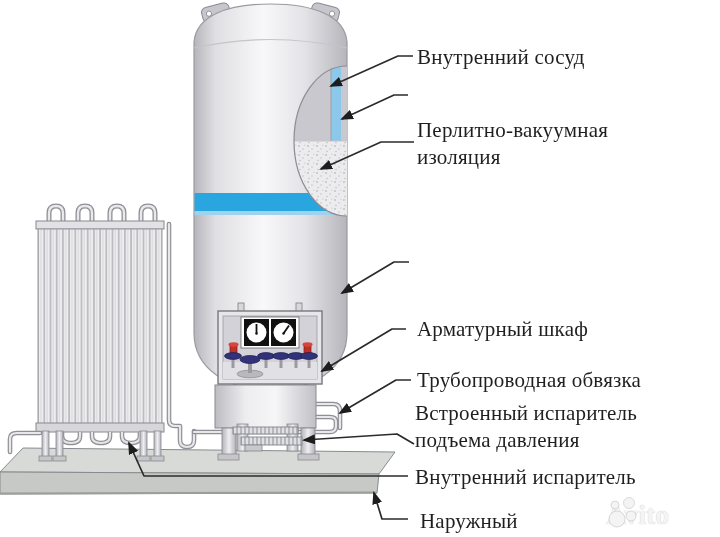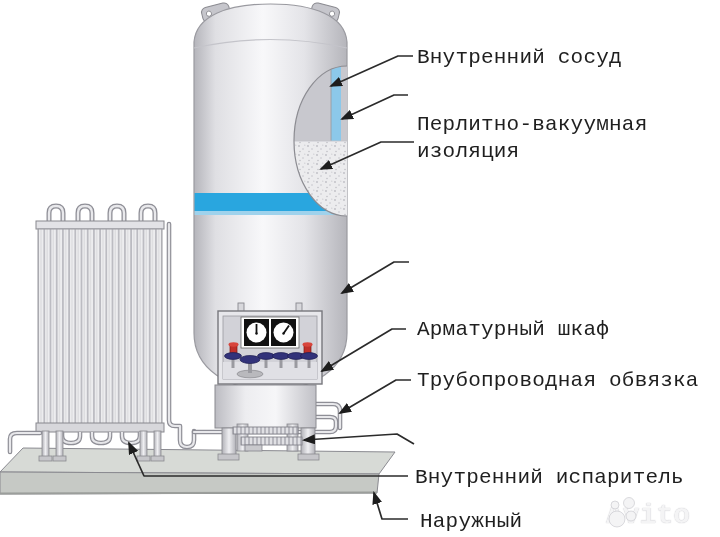--- a/index.html
+++ b/index.html
@@ -1,18 +1,18 @@
 <!DOCTYPE html>
 <html style="--band-blue: #29A6DF; --band-blue-light: #9FD2EC; --strip-blue: #8CC8EA; --navy: #32327A; --red-valve: #C0302A; --label-ink: #1F1F1F; --line: #2B2B2B; --slab-top: #D7DAD6; --slab-front: #C6C9C5;"><head>
 <meta charset="utf-8">
 <style>
   html,body{margin:0;padding:0;background:#ffffff;}
   .stage{
     position:relative;width:720px;height:537px;background:#ffffff;overflow:hidden;
-    font-family:Liberation Mono, monospace;
+    font-family:Liberation Serif, serif;
   }
   .stage svg{position:absolute;left:0;top:0;}
   .callout{
     position:absolute;color:var(--label-ink,#1f1f1f);
     font-size:21px;line-height:27px;letter-spacing:.2px;white-space:nowrap;
   }
   .callout.wrap{white-space:normal;}
   .watermark{
     position:absolute;left:604px;top:495px;width:116px;height:40px;
     display:flex;align-items:center;opacity:.9;pointer-events:none;
@@ -227,23 +227,24 @@
     <polyline points="409,262 394,262 342,293" marker-end="url(#arrow)"></polyline>
     <polyline points="406,329 392,329 322,371" marker-end="url(#arrow)"></polyline>
     <polyline points="411,380 396,380 340,413" marker-end="url(#arrow)"></polyline>
     <polyline points="414,444 397,434 304,440" marker-end="url(#arrow)"></polyline>
     <polyline points="408,476 144,476 129,443" marker-end="url(#arrow)"></polyline>
     <polyline points="408,519 382,519 374,493" marker-end="url(#arrow)"></polyline>
   </g>
 </svg>
 
 <div class="callout" style="left:417px;top:44px">Внутренний сосуд</div>
-<div class="callout wrap" style="left:417px;top:111px;width:255px">Перлитно-вакуумная изоляция</div>
+<div class="callout wrap" style="left:417px;top:117px;width:255px">Перлитно-вакуумная изоляция</div>
 <div class="callout" style="left:417px;top:316px">Арматурный шкаф</div>
 <div class="callout" style="left:417px;top:367px">Трубопроводная обвязка</div>
+<div class="callout wrap" style="left:415px;top:400px;width:300px">Встроенный испаритель подъема давления</div>
 <div class="callout" style="left:415px;top:464px">Внутренний испаритель</div>
 <div class="callout" style="left:420px;top:508px">Наружный</div>
 
 <div class="watermark">
   <svg width="38" height="38" viewBox="0 0 38 38">
     <g fill="#f3f3f5" stroke="#a8a8ae" stroke-opacity="0.55" stroke-width="0.8">
       <circle cx="11" cy="10" r="4"></circle>
       <circle cx="25" cy="8" r="5.5"></circle>
       <circle cx="13" cy="24" r="8"></circle>
       <circle cx="27" cy="21" r="5"></circle>

